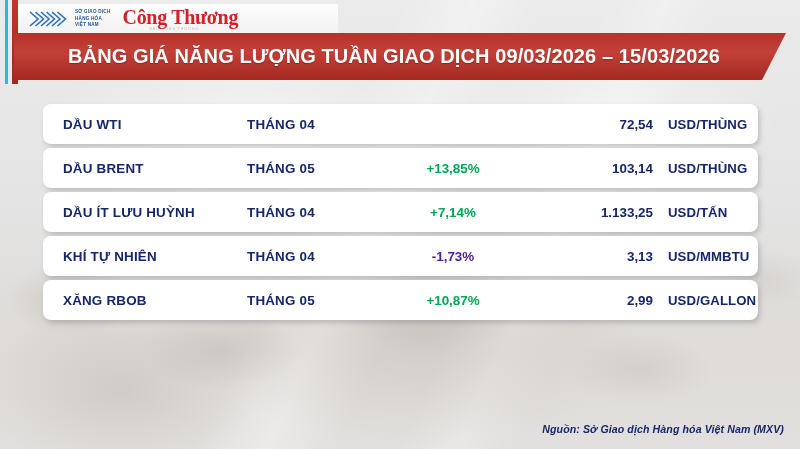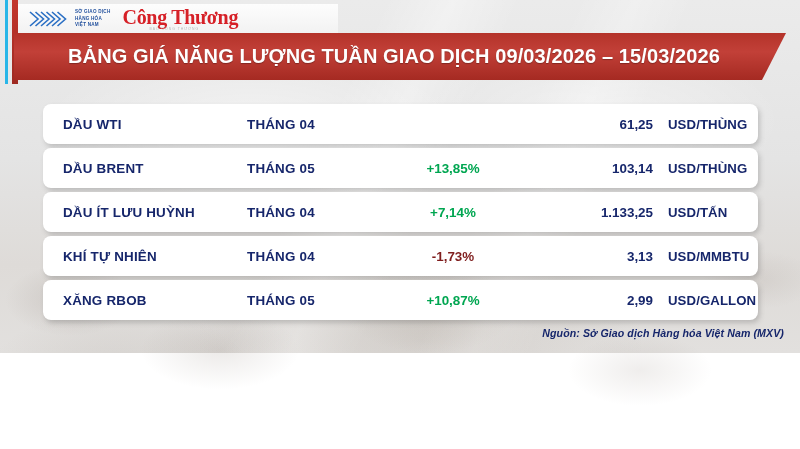--- a/index.html
+++ b/index.html
@@ -3,21 +3,21 @@
 <meta charset="utf-8">
 <style>
   * { box-sizing: border-box; margin: 0; padding: 0; }
   html, body {
     width: 800px; height: 449px;
     font-family: "Liberation Sans", sans-serif;
     overflow: hidden;
   }
   #root {
     position: relative;
-    width: 800px; height: 353px;
+    width: 800px; height: 449px;
     background: #e8e8e8;
   }
   
   .bg-texture {
     position: absolute; inset: 0;
     background:
       radial-gradient(ellipse 300px 120px at 250px 130px, rgba(255,255,255,.55), rgba(255,255,255,0) 70%),
       radial-gradient(ellipse 260px 110px at 600px 120px, rgba(255,255,255,.45), rgba(255,255,255,0) 70%),
       radial-gradient(ellipse 320px 150px at 420px 340px, rgba(170,160,150,.25), rgba(255,255,255,0) 70%),
       radial-gradient(ellipse 200px 120px at 120px 390px, rgba(150,140,130,.22), rgba(255,255,255,0) 70%),
@@ -89,21 +89,21 @@
     height: 40px; margin-bottom: 4px;
     background: #ffffff; border-radius: 8px;
     box-shadow: 2px 3px 5px rgba(90,90,90,.28);
     display: flex; align-items: center;
     font-weight: bold; color: #16266b;
   }
   .c-name   { position: absolute; left: 20px;  font-size: 13.4px; letter-spacing: .2px; }
   .c-month  { position: absolute; left: 204px; font-size: 13.4px; letter-spacing: .2px; }
   .c-change { position: absolute; left: 355px; width: 110px; text-align: center; font-size: 13.4px; }
   .c-change.up   { color: #00a651; }
-  .c-change.down { color: #7f1d1d; }
+  .c-change.down { color: #4c1d95; }
   .c-price  { position: absolute; left: 470px; width: 140px; text-align: right; font-size: 13.4px; }
   .c-unit   { position: absolute; left: 625px; font-size: 13.2px; letter-spacing: .1px; }
 
   
   .footer {
     position: absolute; right: 16px; bottom: 14px;
     font-size: 10.6px; font-style: italic; font-weight: bold;
     color: #16266b; letter-spacing: .1px; margin-top: 46px;
   }
 </style>
@@ -146,21 +146,21 @@
   </div>
 
   <div class="banner">
     <div class="banner-title">BẢNG GIÁ NĂNG LƯỢNG TUẦN GIAO DỊCH 09/03/2026 – 15/03/2026</div>
   </div>
 
   <div class="rows" id="rows">
       <div class="row">
         <div class="c-name">DẦU WTI</div>
         <div class="c-month">THÁNG 04</div>
-        <div class="c-price">61,25</div>
+        <div class="c-price">72,54</div>
         <div class="c-unit">USD/THÙNG</div>
       </div>
       <div class="row">
         <div class="c-name">DẦU BRENT</div>
         <div class="c-month">THÁNG 05</div>
         <div class="c-change up">+13,85%</div>
         <div class="c-price">103,14</div>
         <div class="c-unit">USD/THÙNG</div>
       </div>
       <div class="row">

